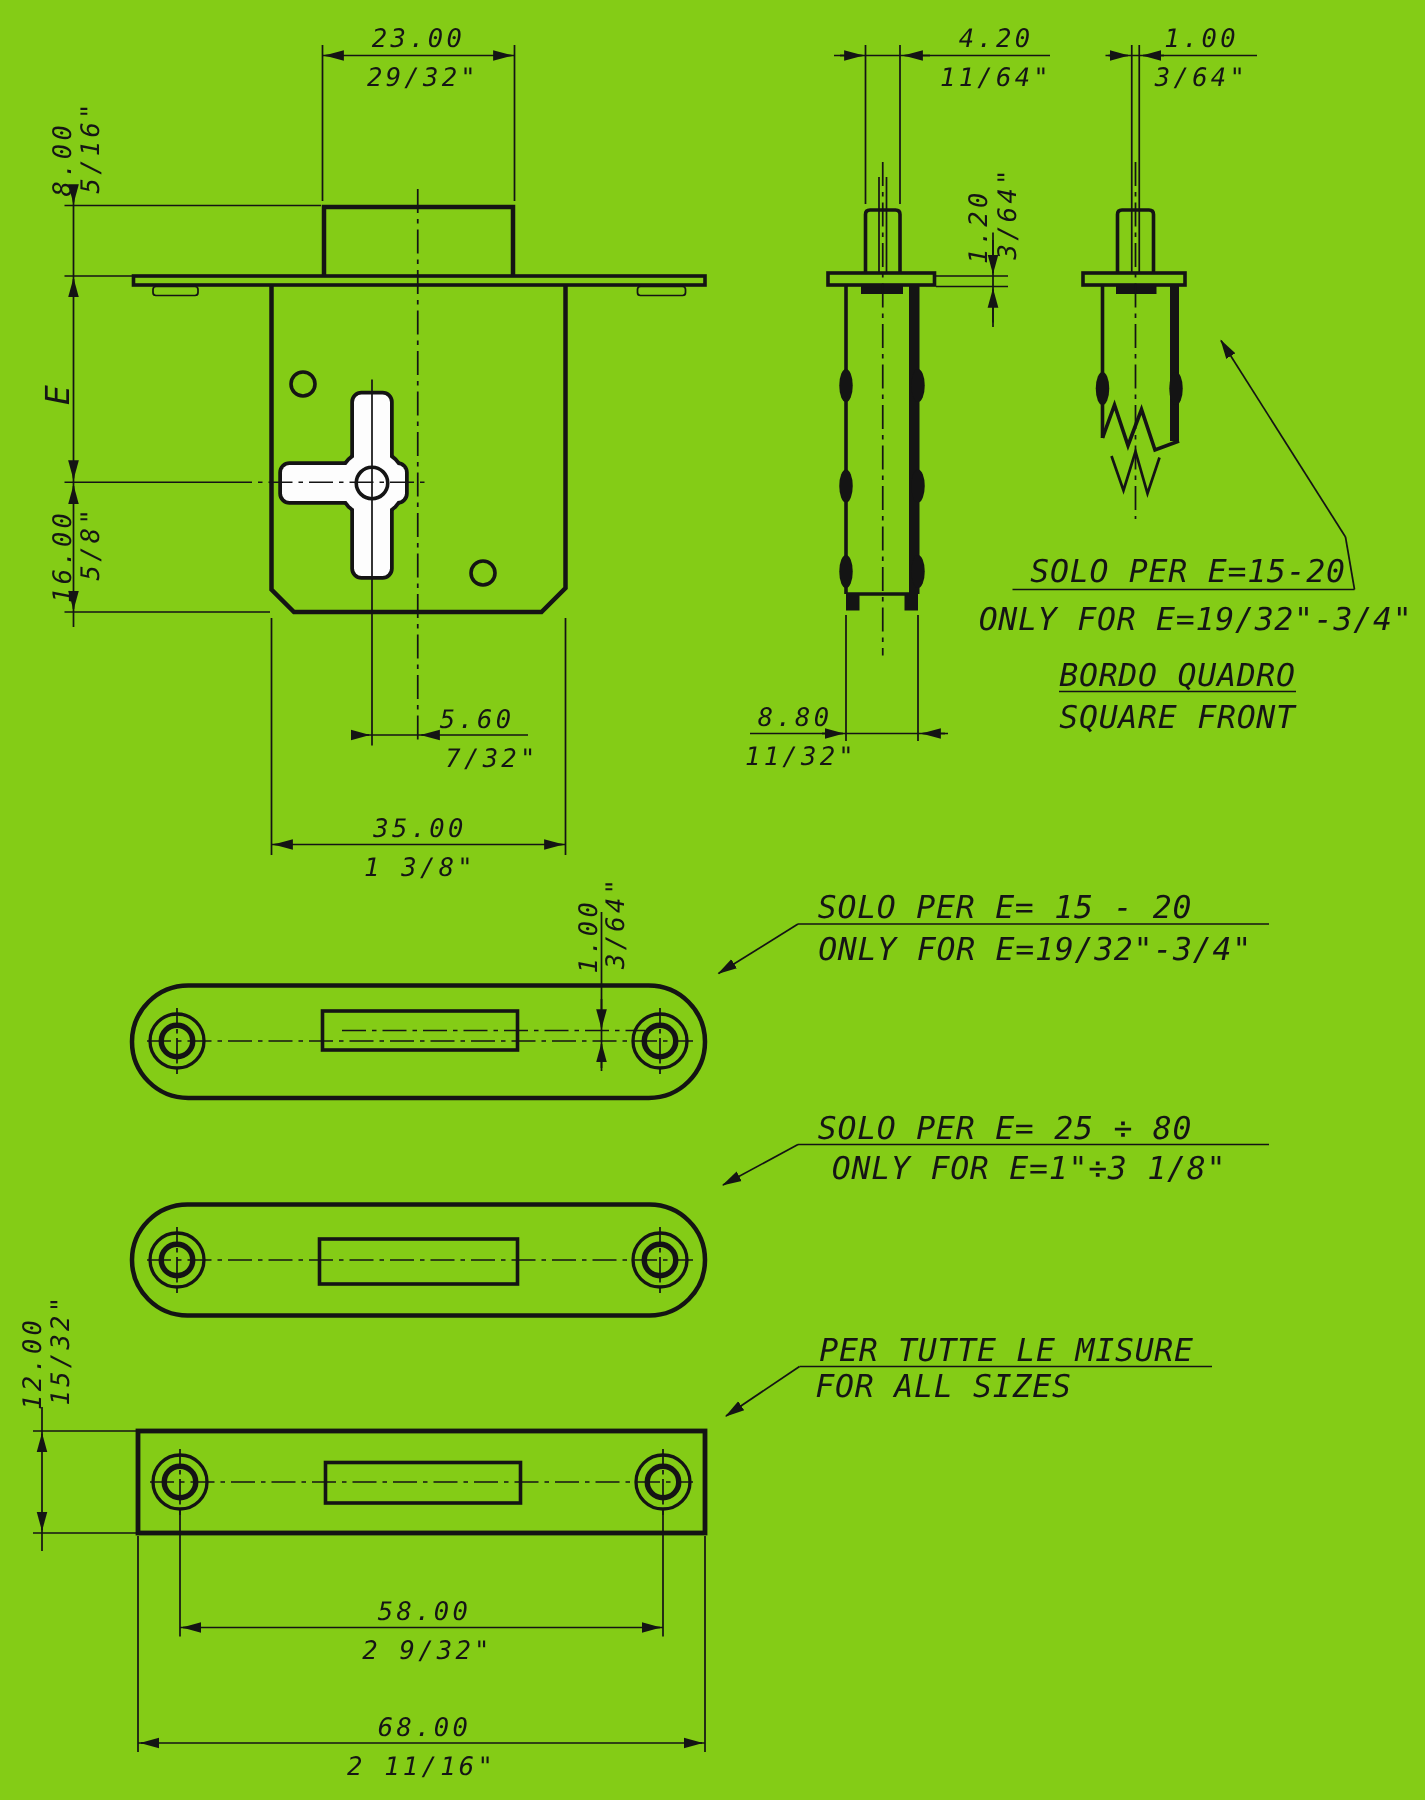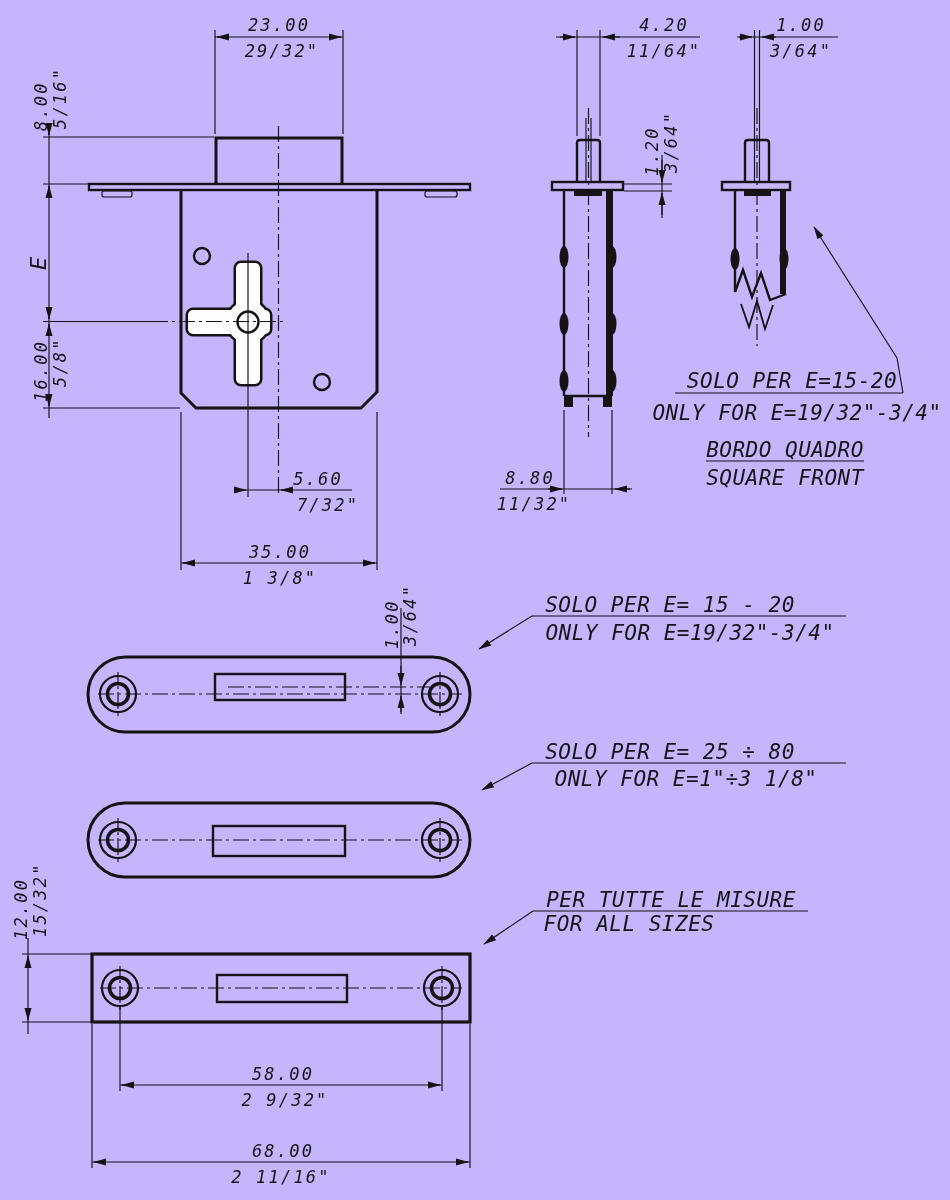--- a/index.html
+++ b/index.html
@@ -1,16 +1,16 @@
 <!DOCTYPE html>
 <html><head>
 <meta charset="utf-8">
 <style>
   html,body{margin:0;padding:0;background:#fff;}
-  .page{width:950px;height:1200px;background:#c4b5fd;position:relative;margin:0 auto;}
+  .page{width:950px;height:1200px;background:#84cc16;position:relative;margin:0 auto;}
   svg{display:block;}
   .ol  {fill:none;stroke:#141414;stroke-width:3;}
   .ol2 {fill:none;stroke:#141414;stroke-width:2.4;}
   .thin{fill:none;stroke:#141414;stroke-width:1.15;}
   .cl  {fill:none;stroke:#141414;stroke-width:1.15;stroke-dasharray:16 4 3 4;}
   .cls {fill:none;stroke:#141414;stroke-width:1.15;stroke-dasharray:11 3 3 3;}
   .blk {fill:#141414;stroke:none;}
   .wfill{fill:#fdfdfd;stroke:none;}
   .kout{fill:#fdfdfd;stroke:#141414;stroke-width:5;}
   text{fill:#151515;font-family:"DejaVu Sans Mono","Liberation Mono",monospace;font-style:italic;}

